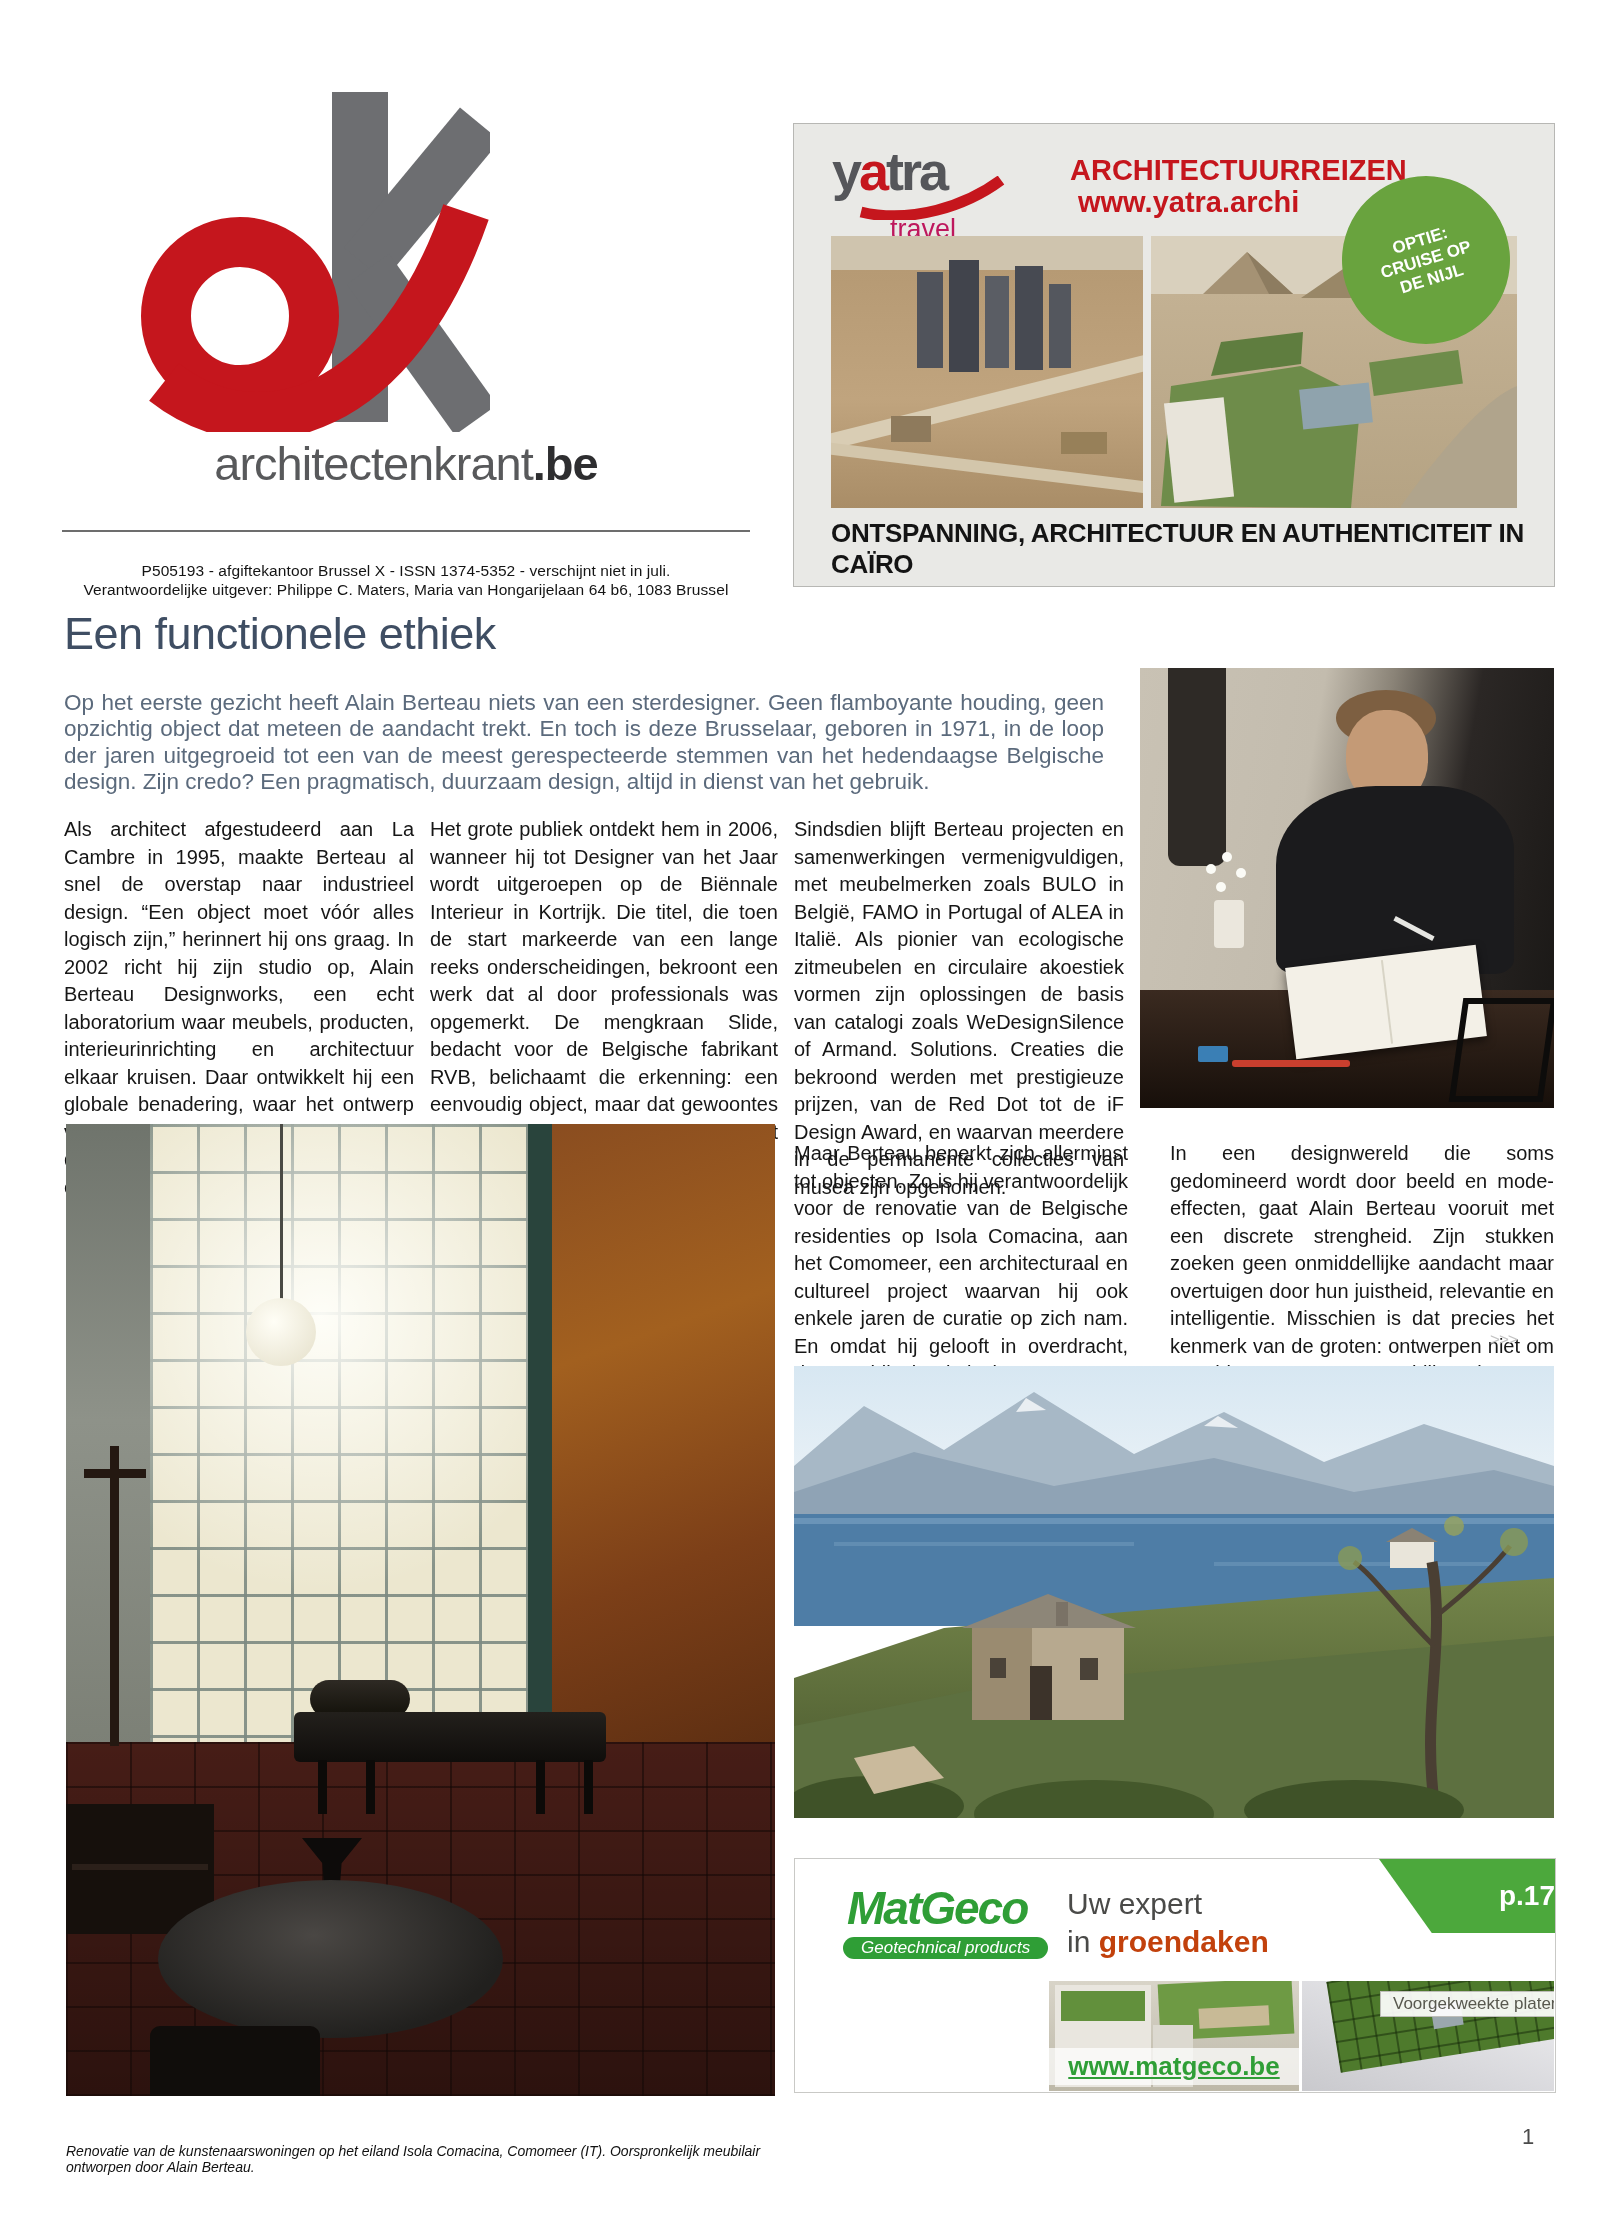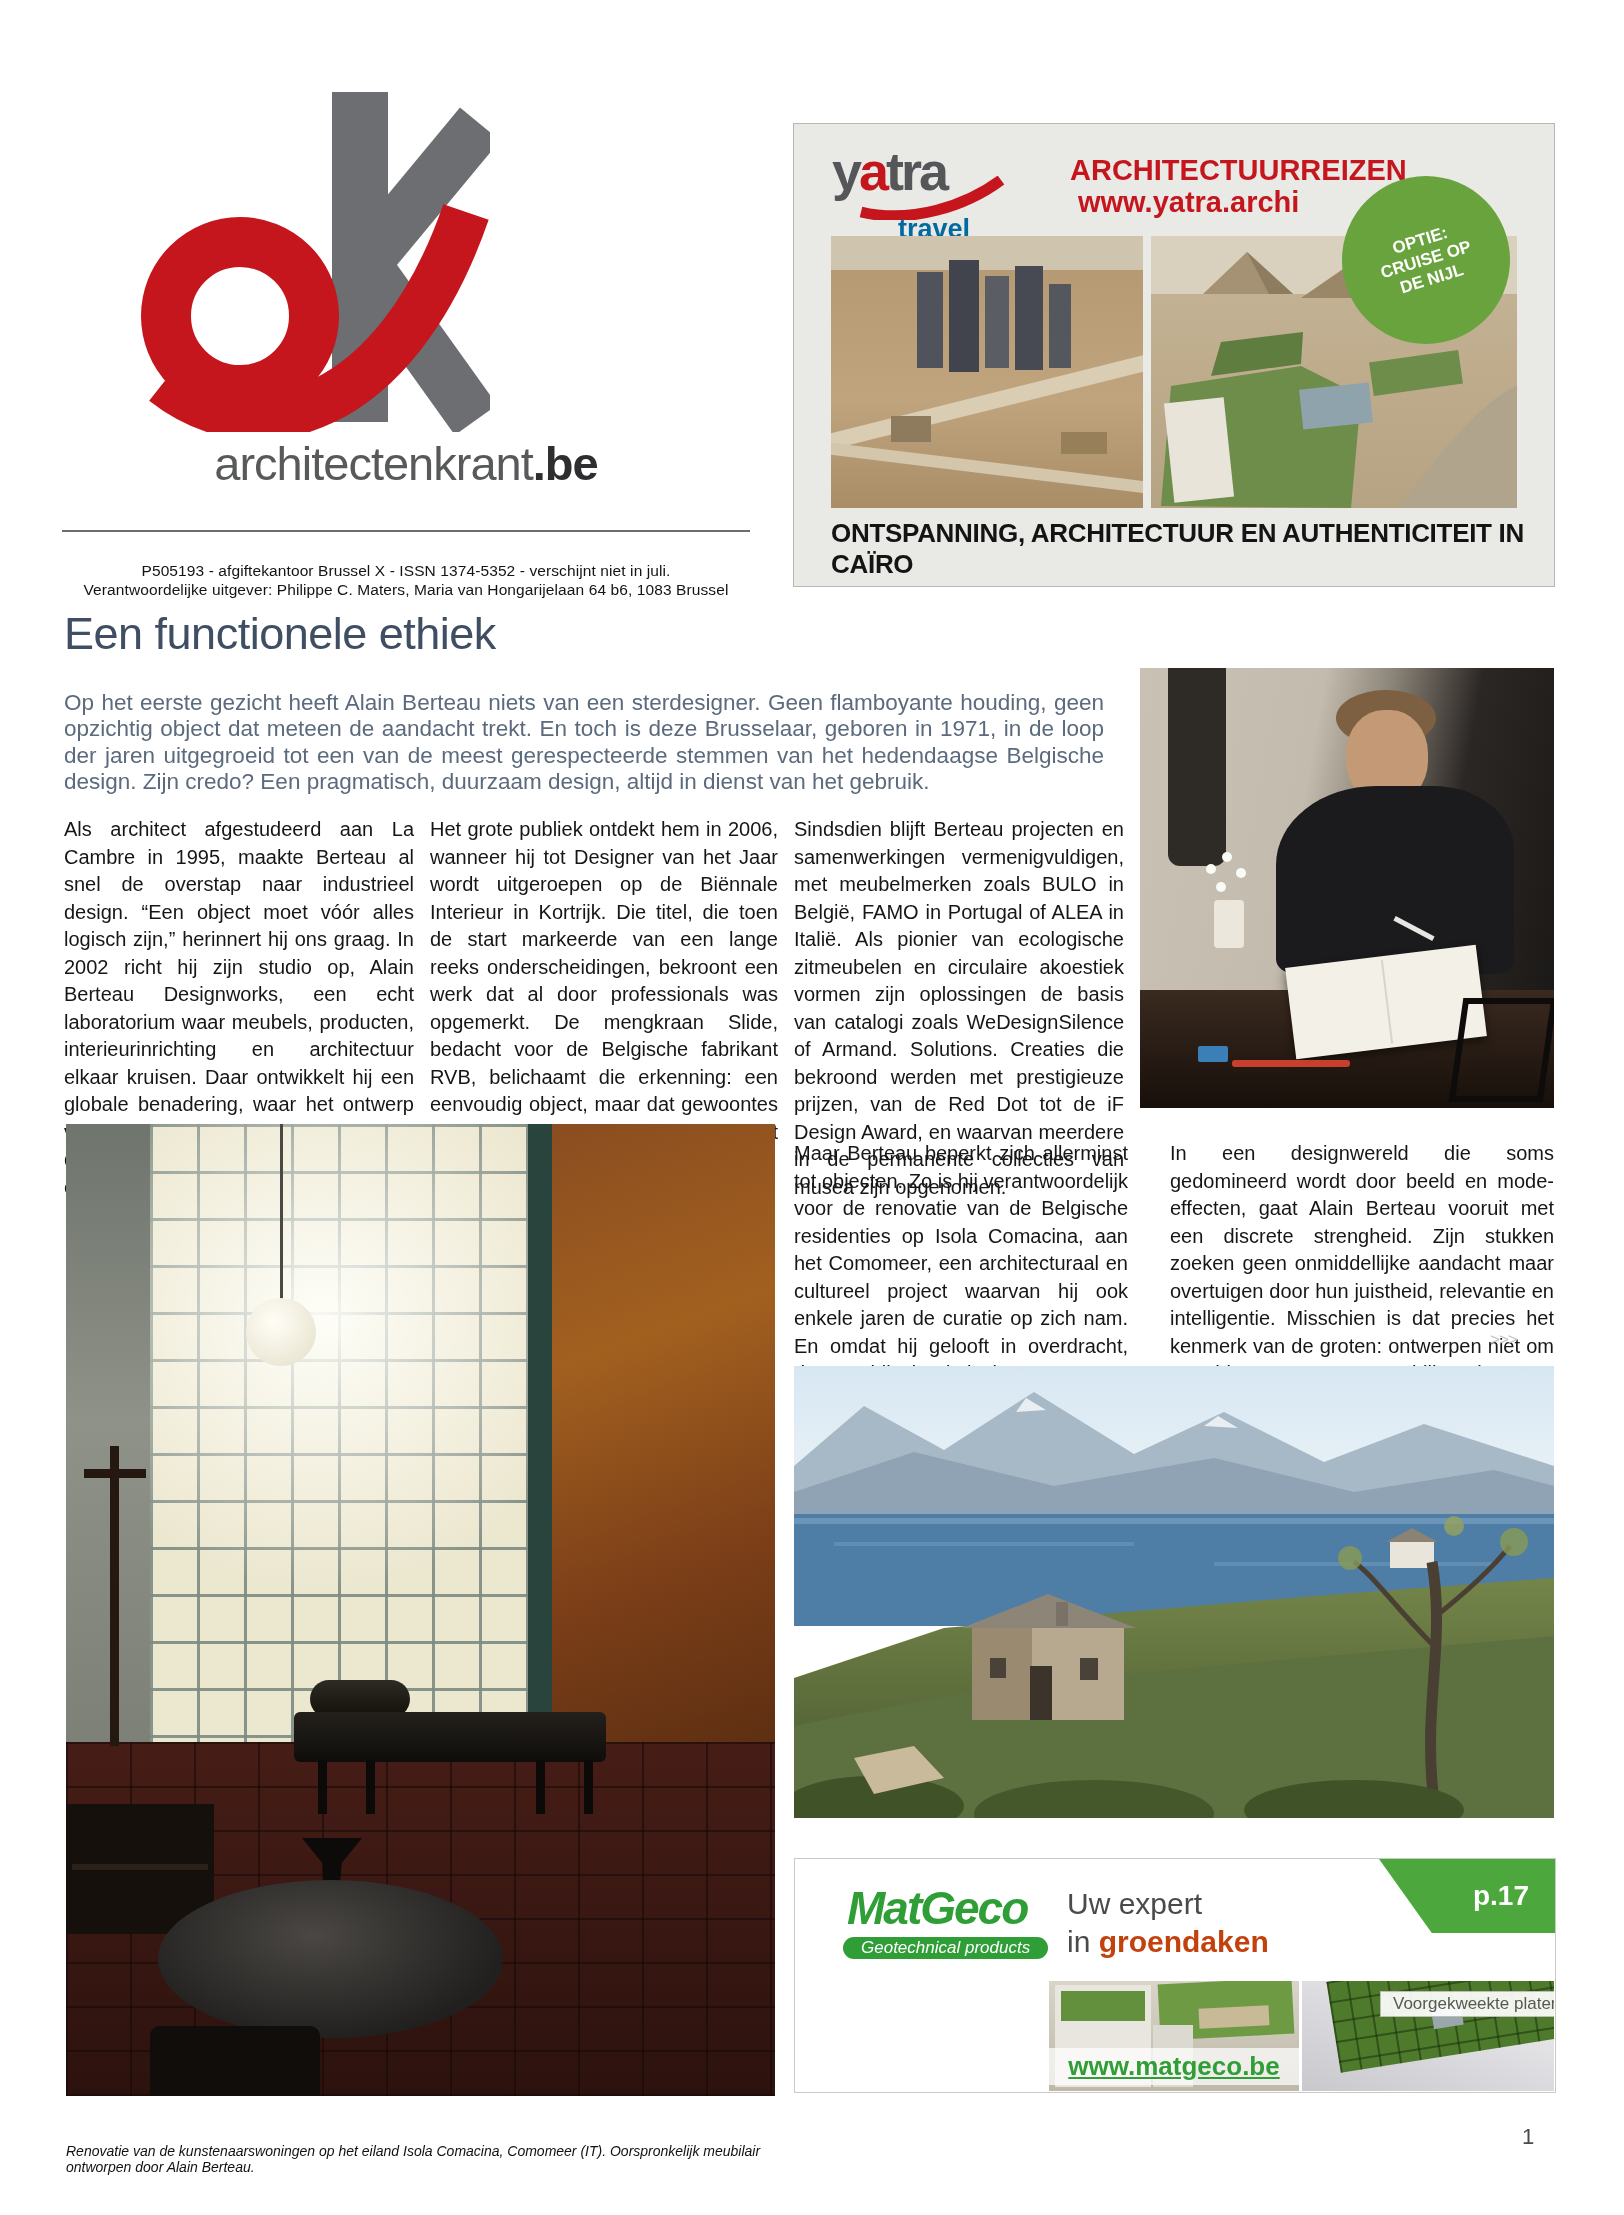--- a/index.html
+++ b/index.html
@@ -9,21 +9,21 @@
   
   .site-name{font-size:47px;color:#58595b;letter-spacing:-1px;text-align:center;}
   .site-name .tld{font-weight:bold;color:#2e2e30;}
   .mast-rule{height:2px;background:#6d6d6d;}
   .mast-line{font-size:15.5px;color:#141414;text-align:center;letter-spacing:0.1px;}
   .issue-no{color:#c5161d;font-weight:bold;font-size:20px;}
   
   .yatra-ad{background:#e9e9e6;border:1px solid #b7b7b4;}
   .yatra-brand{font-size:54px;font-weight:bold;color:#55565a;letter-spacing:-3px;line-height:1;}
   .yatra-brand .red-a{color:#c5161d;}
-  .yatra-travel{font-size:27px;font-weight:bold;color:#0369a1;letter-spacing:0;margin-left:8px;}
+  .yatra-travel{font-size:27px;font-weight:normal;color:#be185d;letter-spacing:0;}
   .yatra-title{font-size:29px;font-weight:bold;color:#c5161d;line-height:1.12;}
   .yatra-badge{width:168px;height:168px;border-radius:50%;background:#69a33e;color:#fff;
                transform:rotate(-17deg);display:flex;flex-direction:column;align-items:center;
                justify-content:center;text-align:center;font-weight:bold;z-index:5;}
   .yatra-badge .b1{font-size:17px;}
   .yatra-badge .b2{font-size:17px;width:120px;line-height:1.15;}
   .yatra-event-title{font-size:26px;font-weight:bold;color:#141414;letter-spacing:-0.3px;}
   .yatra-event-dates{font-size:20px;color:#3c3c3c;}
   .ad-photo{overflow:hidden;position:absolute;}
   
@@ -87,21 +87,21 @@
   
   .mg-ad{background:#ffffff;border:1px solid #c9c9c6;}
   .mg-logo{font-size:46px;font-weight:bold;font-style:italic;color:#2f9e36;letter-spacing:-2px;line-height:1;}
   .mg-pill{background:#2f9e36;color:#fff;font-style:italic;font-size:17px;border-radius:14px;
            padding:1px 18px;display:inline-block;}
   .mg-tag1{font-size:30px;color:#4a4a48;}
   .mg-tag2{font-size:30px;color:#4a4a48;}
   .mg-tag2 b{color:#c2410c;}
   .mg-badge{background:#4ca83c;color:#fff;font-weight:bold;font-size:28px;
             clip-path:polygon(0 0,100% 0,100% 100%,30% 100%);
-            display:flex;align-items:center;justify-content:flex-end;padding-right:26px;box-sizing:border-box;}
+            display:flex;align-items:center;justify-content:flex-end;box-sizing:border-box;}
   .mg-label{position:absolute;background:rgba(255,255,255,.92);border:1px solid #bdbdb8;color:#58584f;
             font-size:17px;padding:2px 12px;white-space:nowrap;}
   .mg-url{position:absolute;left:0;right:0;bottom:6px;text-align:center;font-size:26px;font-weight:bold;
           color:#2f9e36;text-decoration:underline;background:rgba(255,255,255,.72);padding:3px 0;}
 </style>
 </head>
 <body>
 
 <div id="page">
 

